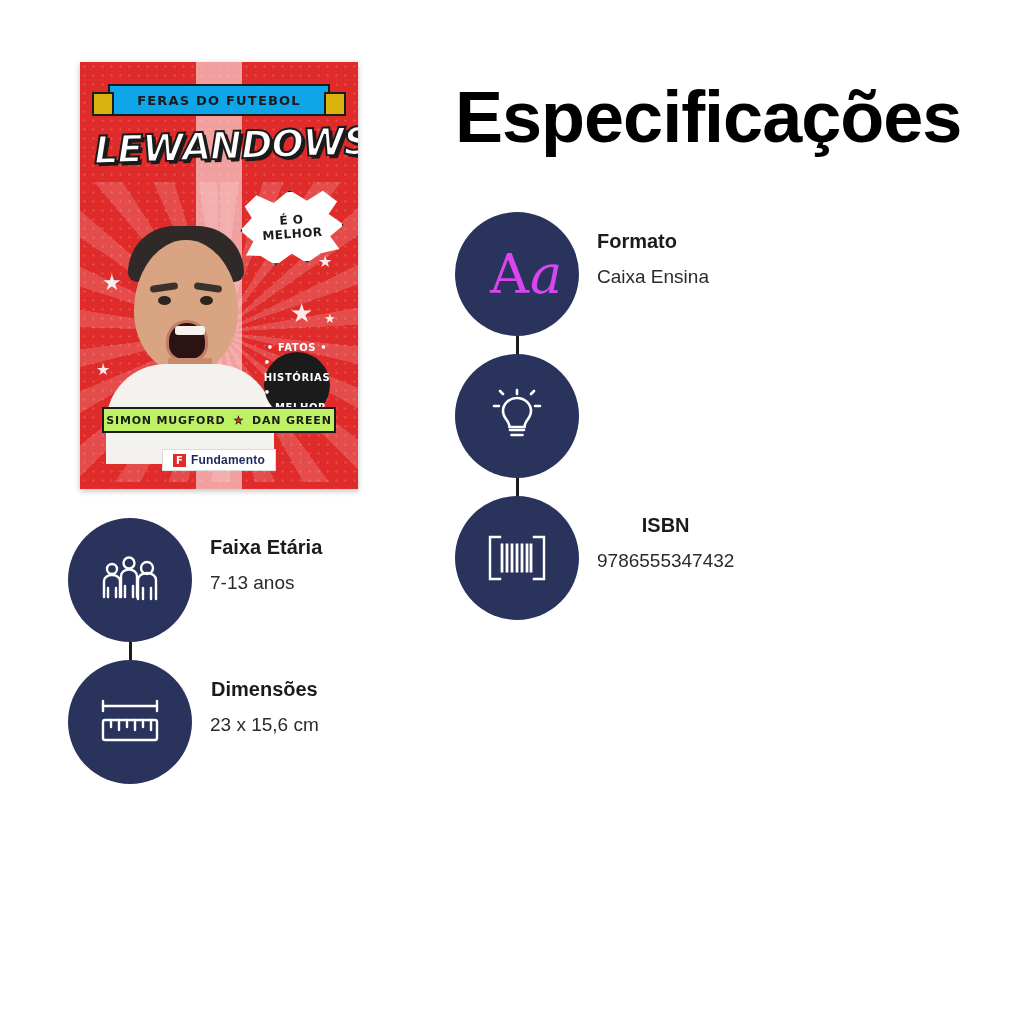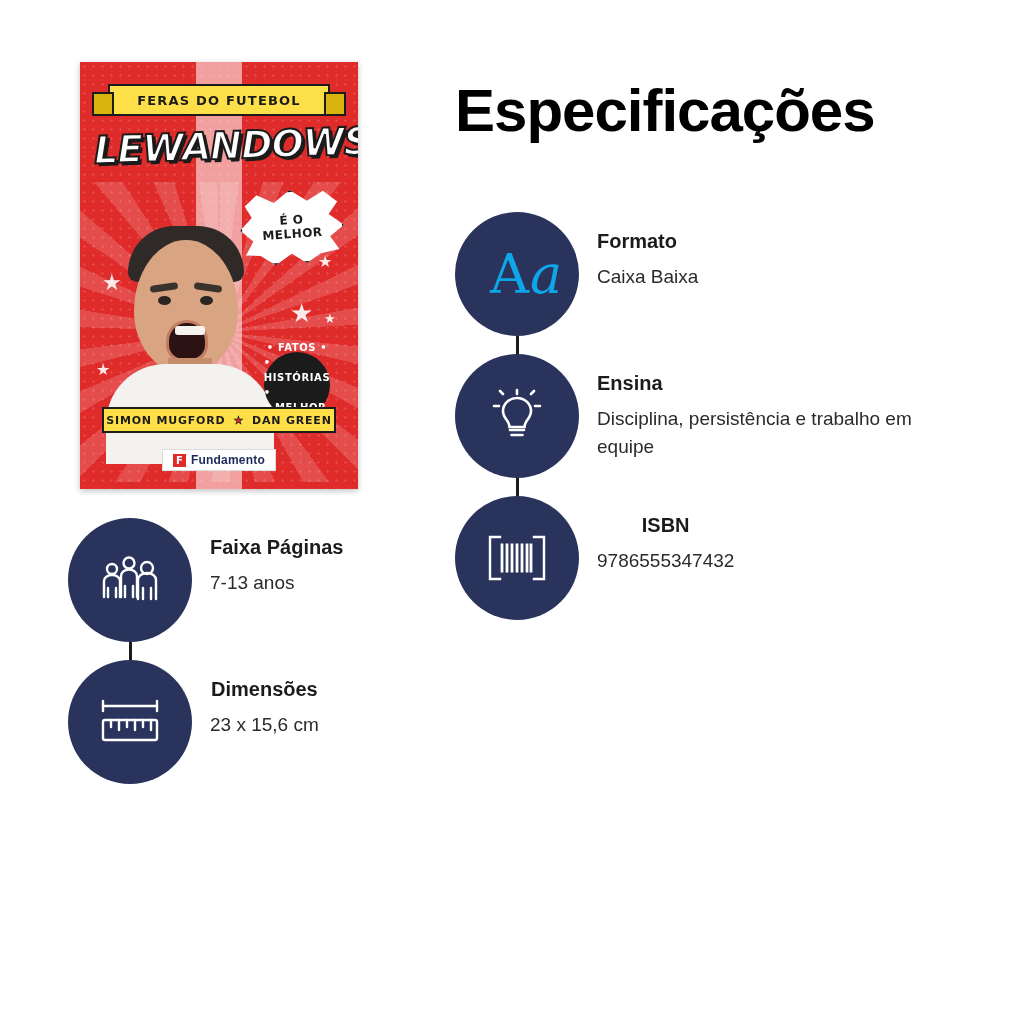--- a/index.html
+++ b/index.html
@@ -17,21 +17,21 @@
     width: 1024px;
     height: 1024px;
     background: #ffffff;
   }
 
   
   .spec-title {
     position: absolute;
     left: 455px;
     top: 76px;
-    font-size: 60px;
+    font-size: 72px;
     font-weight: bold;
     letter-spacing: -1px;
     color: #000000;
     white-space: nowrap;
   }
 
   
   .book {
     position: absolute;
     left: 80px;
@@ -75,21 +75,21 @@
     font-size: 18px;
     opacity: .9;
     line-height: 1;
   }
   .ribbon {
     position: absolute;
     left: 28px;
     top: 22px;
     width: 222px;
     height: 32px;
-    background: #fde047;
+    background: #0ea5e9;
     border: 2px solid #1b1b1b;
     display: flex;
     align-items: center;
     justify-content: center;
   }
   .ribbon span {
     font-family: "DejaVu Sans", sans-serif;
     font-weight: bold;
     font-size: 13px;
     letter-spacing: 1.2px;
@@ -248,21 +248,21 @@
     letter-spacing: .6px;
     line-height: 1.5;
   }
 
   .authors {
     position: absolute;
     left: 22px;
     bottom: 56px;
     width: 234px;
     height: 26px;
-    background: #fde047;
+    background: #bef264;
     border: 2px solid #1b1b1b;
     display: flex;
     align-items: center;
     justify-content: center;
     gap: 8px;
     font-family: "DejaVu Sans", sans-serif;
     font-size: 11px;
     font-weight: bold;
     letter-spacing: .8px;
     color: #1b1b1b;
@@ -332,21 +332,21 @@
     display: flex;
     align-items: center;
     justify-content: center;
     color: #ffffff;
   }
   .circle svg { display: block; }
 
   .aa {
     font-family: "DejaVu Serif", serif;
     font-size: 54px;
-    color: #0ea5e9;
+    color: #d946ef;
     letter-spacing: 1px;
     margin-left: 19px;
   }
   .aa i { font-style: italic; }
 
   .spec-text {
     padding-left: 18px;
     padding-top: 18px;
   }
   .spec-label {
@@ -428,36 +428,32 @@
 
   <div class="spec-col col-right">
 
     <div class="spec-item">
       <div class="connector"></div>
       <div class="circle">
         <span class="aa"><span>A</span><i>a</i></span>
       </div>
       <div class="spec-text">
         <div class="spec-label">Formato</div>
-        <div class="spec-value">Caixa Baixa</div>
+        <div class="spec-value">Caixa Ensina</div>
       </div>
     </div>
 
     <div class="spec-item">
       <div class="connector"></div>
       <div class="circle">
         <svg width="64" height="64" viewBox="0 0 64 64" fill="none" stroke="#ffffff" stroke-width="2.6" stroke-linecap="round">
           <path d="M32 14c-8 0-14 6-14 13 0 5 3 8 5 11 1 2 1.5 3.5 1.5 5h15c0-1.5.5-3 1.5-5 2-3 5-6 5-11 0-7-6-13-14-13z"></path>
           <path d="M25 46h14M26.5 51h11"></path>
           <path d="M32 6v4M14 22H9M55 22h-5M18 10l-3-3M46 10l3-3"></path>
         </svg>
-      </div>
-      <div class="spec-text">
-        <div class="spec-label">Ensina</div>
-        <div class="spec-value">Disciplina, persistência e trabalho em equipe</div>
       </div>
     </div>
 
 
     <div class="spec-item">
 
       <div class="circle">
         <svg width="62" height="54" viewBox="0 0 62 54" fill="none" stroke="#ffffff" stroke-width="2.4" stroke-linecap="square">
           <path d="M4 6v42M58 6v42M4 6h10M4 48h10M48 6h10M48 48h10"></path>
           <path d="M16 14v26M21 14v26M26 14v26M31 14v26M36 14v26M41 14v26M45 14v26" stroke-width="2.8"></path>
@@ -482,21 +478,21 @@
           <path d="M13 48v-9M21 48v-9"></path>
           <circle cx="34" cy="14" r="5.5"></circle>
           <path d="M26 48V27c0-3.8 3.6-6.5 8-6.5s8 2.7 8 6.5v21"></path>
           <path d="M30 48V37M38 48V37"></path>
           <circle cx="52" cy="19" r="6"></circle>
           <path d="M43 50V31c0-4 4-7 9-7s9 3 9 7v19"></path>
           <path d="M48 50V39M56 50V39"></path>
         </svg>
       </div>
       <div class="spec-text">
-        <div class="spec-label">Faixa Páginas</div>
+        <div class="spec-label">Faixa Etária</div>
         <div class="spec-value">7-13 anos</div>
       </div>
     </div>
 
     <div class="spec-item">
 
       <div class="circle">
         <svg width="70" height="60" viewBox="0 0 70 60" fill="none" stroke="#ffffff" stroke-width="2.4" stroke-linecap="round">
           <path d="M8 14h54M8 9v10M62 9v10"></path>
           <rect x="8" y="28" width="54" height="20" rx="2"></rect>

